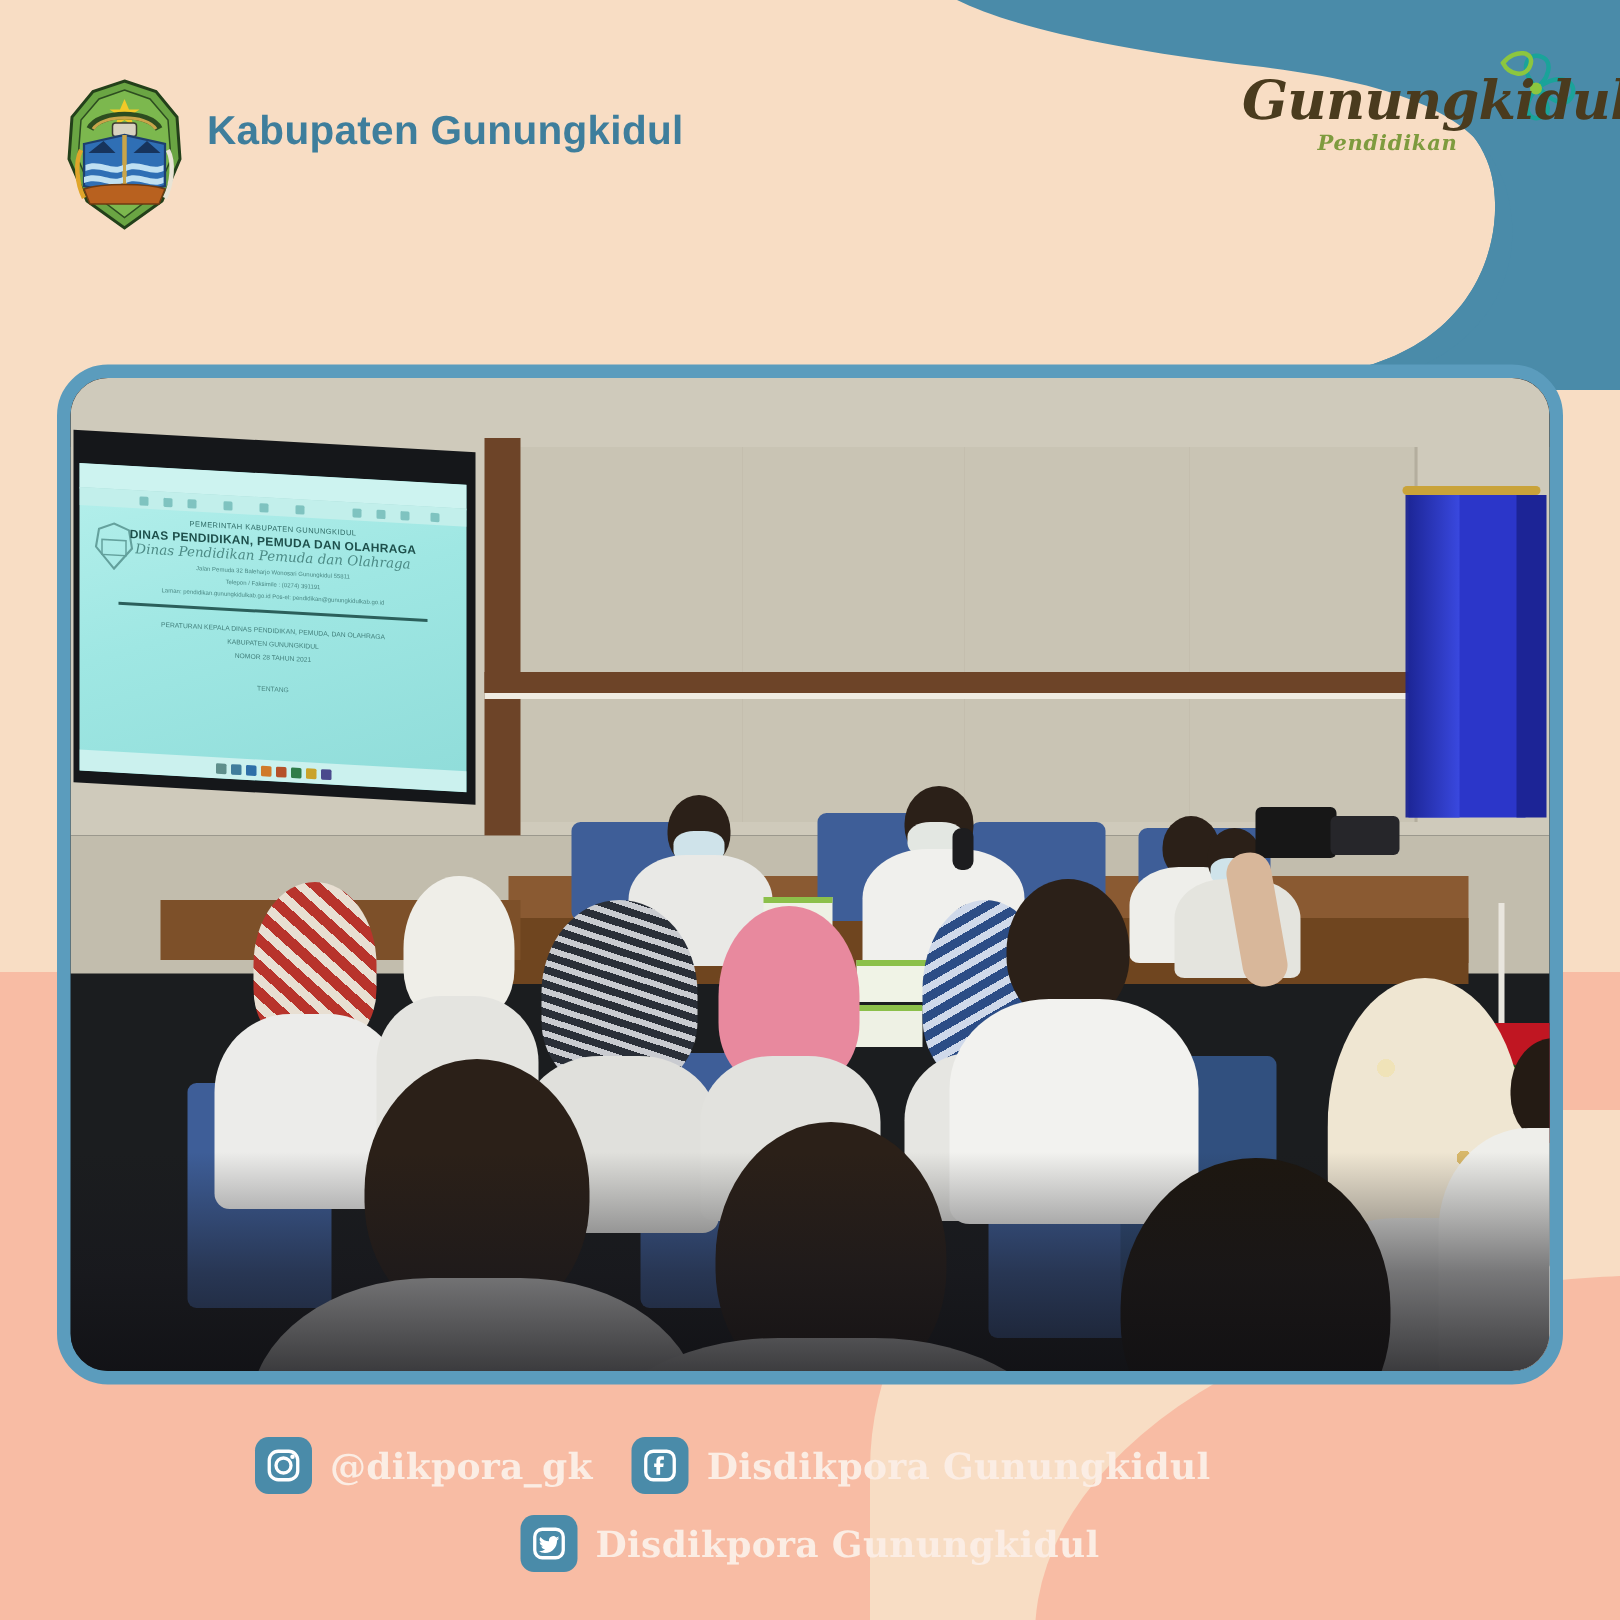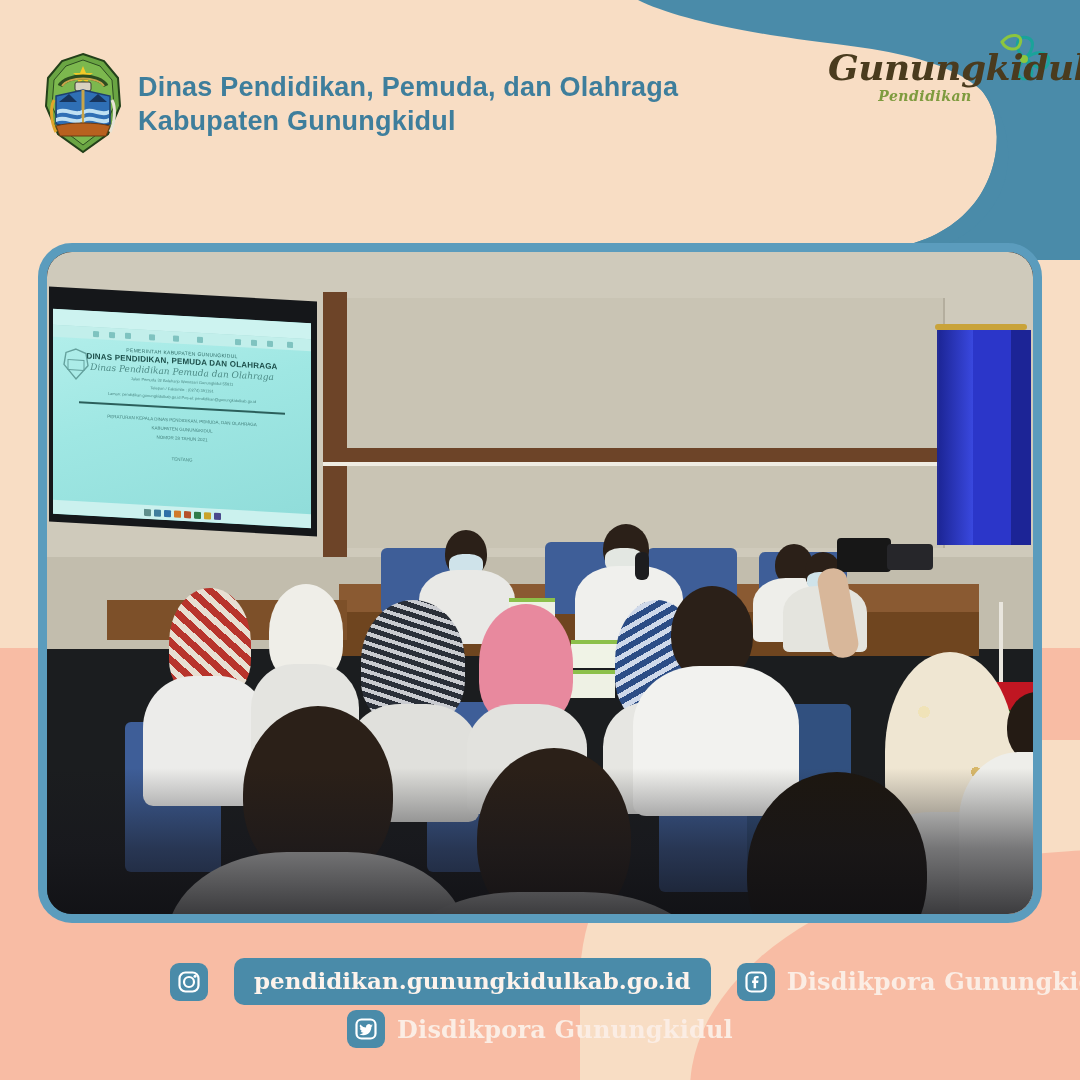--- a/index.html
+++ b/index.html
@@ -192,21 +192,20 @@
       <path d="M15 58 C24 54 33 62 40 58 L40 62 C33 66 24 58 15 62 Z" fill="#bfe0f2"></path>
       <path d="M42 58 C50 54 59 62 67 58 L67 62 C59 66 50 58 42 62 Z" fill="#bfe0f2"></path>
       <path d="M14 66 C24 62 32 70 40 66 L40 70 C32 74 24 66 14 70 Z" fill="#bfe0f2"></path>
       <path d="M42 66 C50 62 59 70 67 66 L67 70 C59 74 50 66 42 70 Z" fill="#bfe0f2"></path>
       <path d="M14 74 C26 70 56 70 68 74 L64 84 L18 84 Z" fill="#b8611f" stroke="#6d3a12" stroke-width="1"></path>
       <path d="M12 48 C8 56 9 70 14 80" fill="none" stroke="#e0a52a" stroke-width="3"></path>
       <path d="M70 48 C74 56 73 70 68 80" fill="none" stroke="#e8e4d6" stroke-width="3"></path>
     </svg>
 
     <div class="header-title">
-      <span>Dinas Pendidikan, Pemuda, dan Olahraga</span>
       <span class="l2">Kabupaten Gunungkidul</span>
     </div>
 
     <div class="brandmark">
       <svg class="brand-flourish" viewBox="0 0 64 62">
         <path d="M30 30 C18 18 24 6 34 10 C42 13 38 26 30 30 Z" fill="none" stroke="#1aa39a" stroke-width="3"></path>
         <path d="M32 30 C46 20 58 26 54 36 C50 45 38 38 32 30 Z" fill="none" stroke="#1aa39a" stroke-width="3"></path>
         <path d="M30 32 C20 42 24 54 34 50 C42 47 36 36 30 32 Z" fill="none" stroke="#1aa39a" stroke-width="3"></path>
         <path d="M8 14 C16 4 30 6 26 16 C23 24 12 22 8 14 Z" fill="none" stroke="#8cc63f" stroke-width="3"></path>
         <circle cx="30" cy="31" r="4" fill="#8cc63f"></circle>
@@ -399,22 +398,22 @@
 
     <div class="frow frow1">
 
       <span class="sico">
         <svg width="26" height="26" viewBox="0 0 26 26">
           <rect x="3.5" y="3.5" width="19" height="19" rx="6" fill="none" stroke="#FFFFFF" stroke-width="2.2"></rect>
           <circle cx="13" cy="13" r="5" fill="none" stroke="#FFFFFF" stroke-width="2.2"></circle>
           <circle cx="19" cy="7.2" r="1.5" fill="#FFFFFF"></circle>
         </svg>
       </span>
-
-      <span class="urlpill">pendidikan.gunungkidulkab.go.id</span>
+      <span class="slabel">@dikpora_gk</span>
+
 
       <span class="gap"></span>
 
       <span class="sico">
         <svg width="26" height="26" viewBox="0 0 26 26">
           <rect x="3.5" y="3.5" width="19" height="19" rx="5" fill="none" stroke="#FFFFFF" stroke-width="2.2"></rect>
           <path d="M15.6 9.2h-1.4c-.7 0-1.1.4-1.1 1.1v1.3h2.4l-.35 2.4H13.1v5.2h-2.5v-5.2H9.1v-2.4h1.5V9.9c0-1.9 1.1-3 2.9-3h2.1Z" fill="#FFFFFF"></path>
         </svg>
       </span>
       <span class="slabel">Disdikpora Gunungkidul</span>

